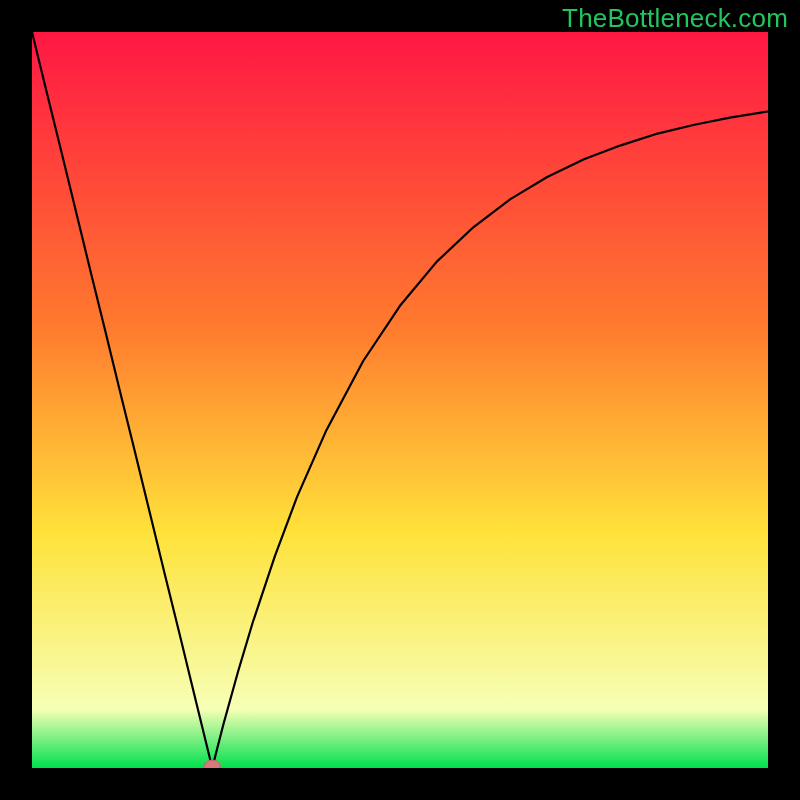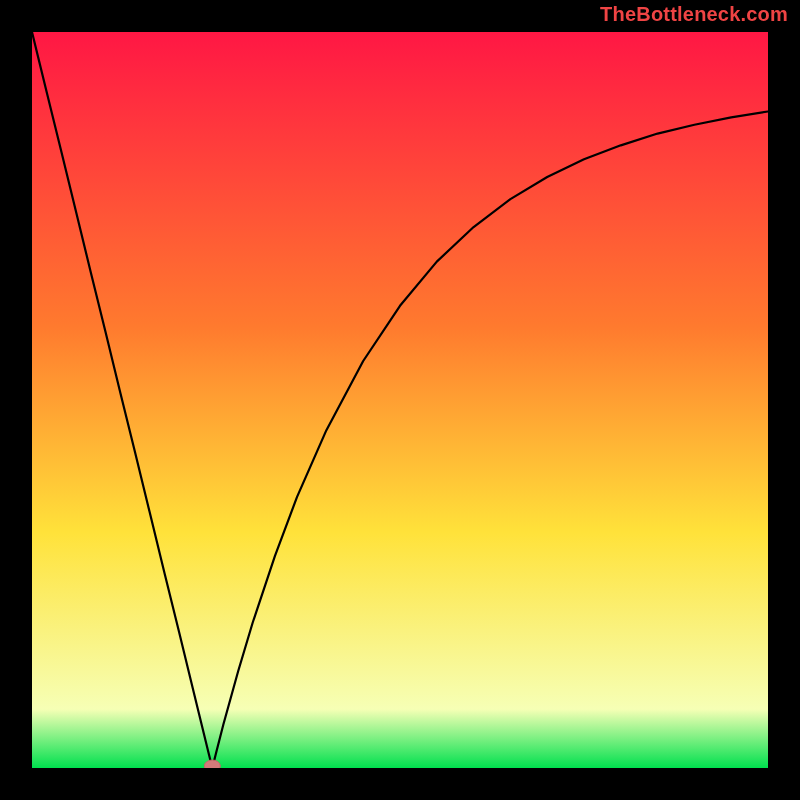--- a/index.html
+++ b/index.html
@@ -14,23 +14,23 @@
   .outer {
     position: relative;
     width: 800px;
     height: 800px;
     background: #000;
   }
   .watermark {
     position: absolute;
     top: 3px;
     right: 12px;
-    color: #ef4444;
-    font-size: 20px;
-    font-weight: 700;
+    color: #22c55e;
+    font-size: 26px;
+    font-weight: 400;
     letter-spacing: 0.2px;
     user-select: none;
   }
   .plot-wrap {
     position: absolute;
     left: 32px;
     top: 32px;
     width: 736px;
     height: 736px;
     background: #000;

